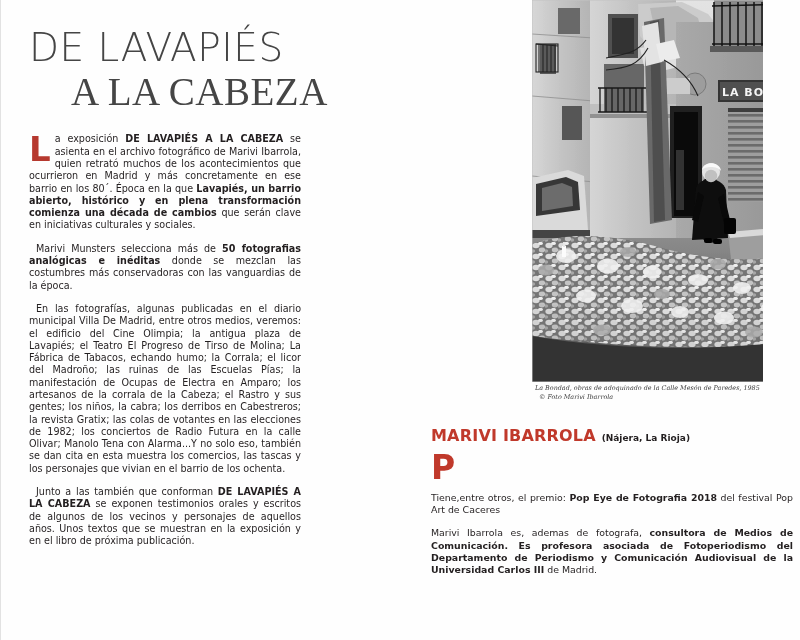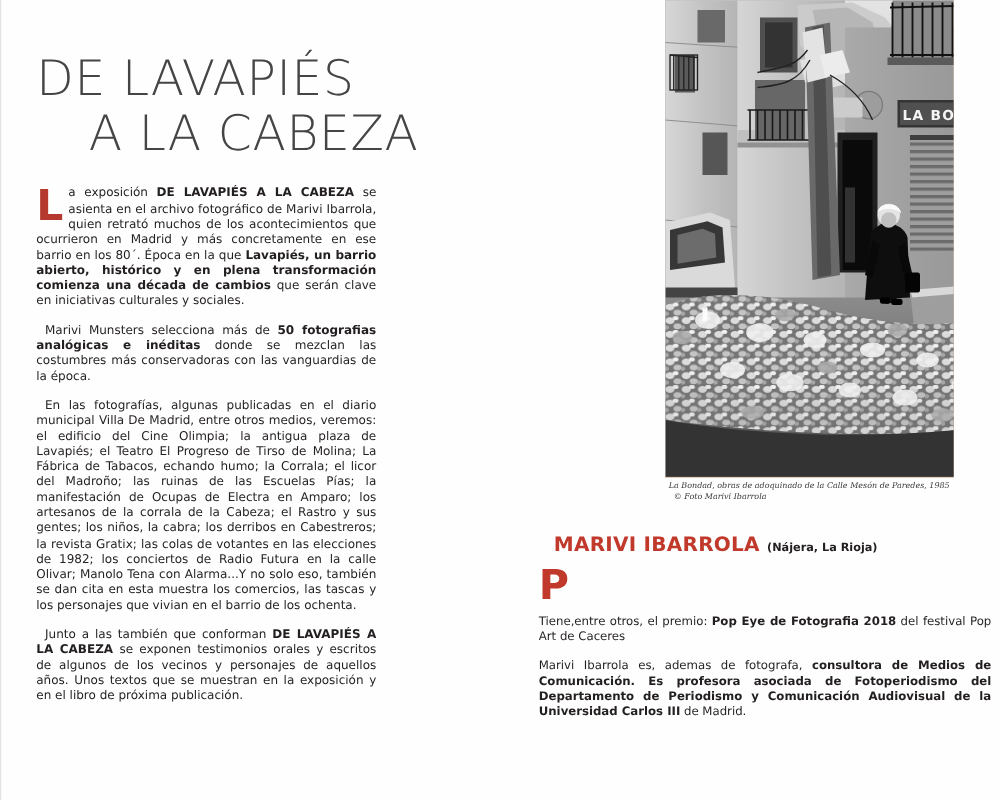--- a/index.html
+++ b/index.html
@@ -26,34 +26,35 @@
 
   
   .left-col {
     position: absolute;
     left: 28px;
     top: 26px;
     width: 300px;
   }
 
   .title-block {
-    margin: 16px 0 20px 0;
+    margin: 0 0 20px 0;
   }
   .title-line {
     font-family: "DejaVu Sans", "Liberation Sans", sans-serif;
     font-weight: 300;
     color: #454545;
     font-size: 39px;
     line-height: 1.12;
     letter-spacing: 0.5px;
     white-space: nowrap;
   }
   .title-line-2 {
     text-align: left;
     padding-left: 42px;
+    font-family: Liberation Serif, serif;
   }
 
   .body-col {
     width: 272px;
     margin-left: 0;
   }
 
   p.para {
     margin: 0 0 11px 0;
     font-size: 9.6px;
@@ -122,21 +123,21 @@
   .caption .cap-line2 { padding-left: 4px; }
 
   .bio-block {
     position: absolute;
     left: 0;
     top: 428px;
     width: 362px;
   }
 
   h2.bio-name {
-    margin: 0 0 9px 12px;
+    margin: 0 0 9px 0;
     font-size: 16px;
     font-weight: bold;
     color: #c0392b;
     letter-spacing: 0.2px;
     line-height: 1;
   }
   h2.bio-name .place {
     font-size: 9px;
     color: #231f20;
     font-weight: bold;

